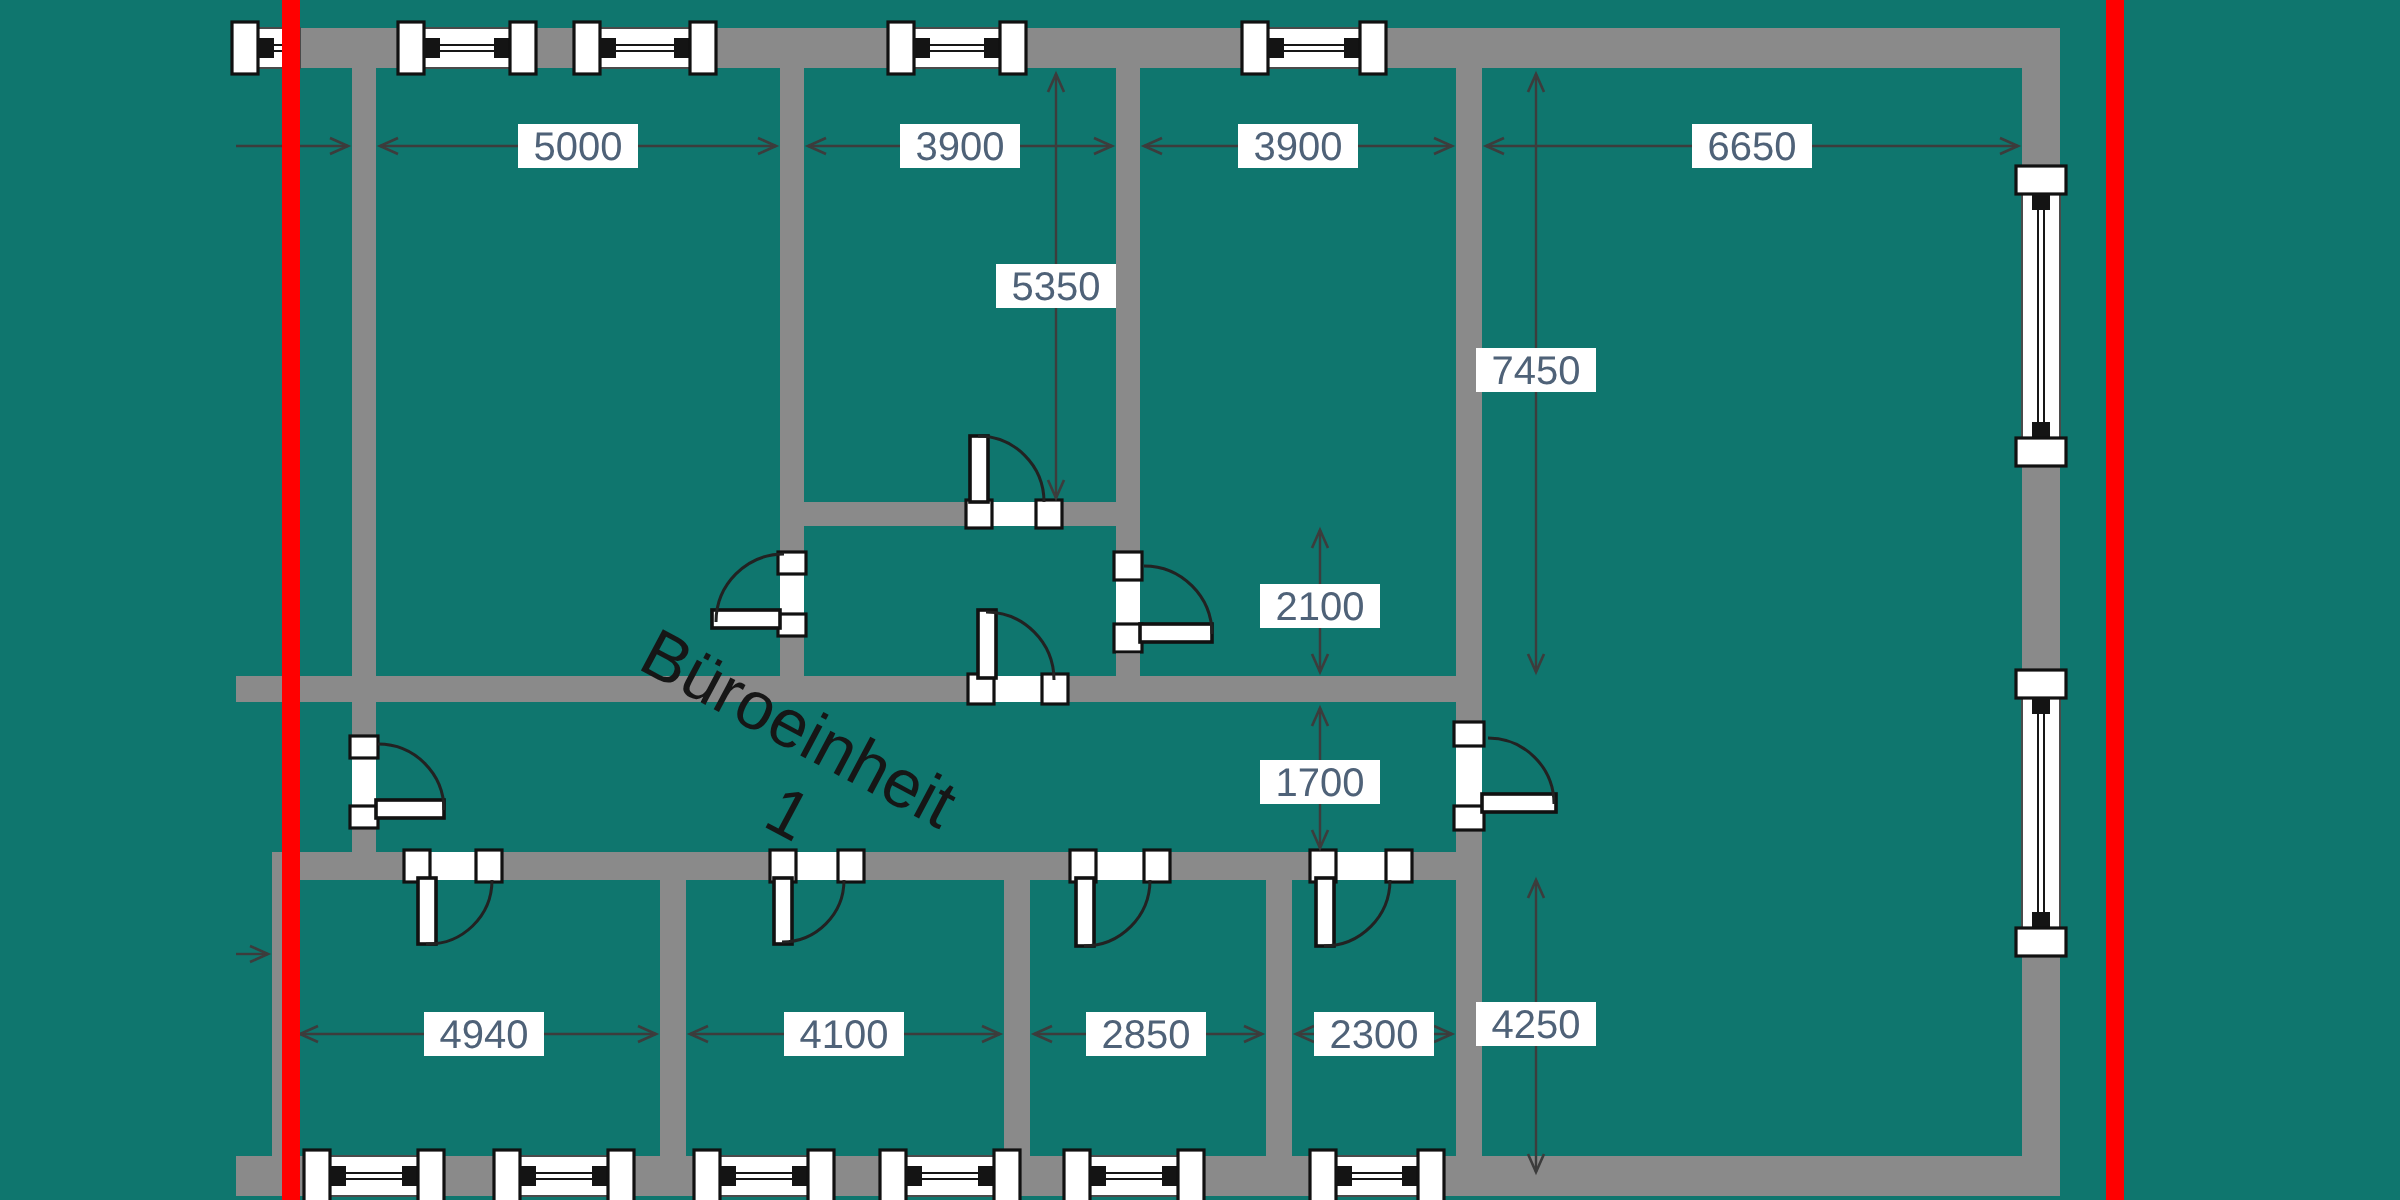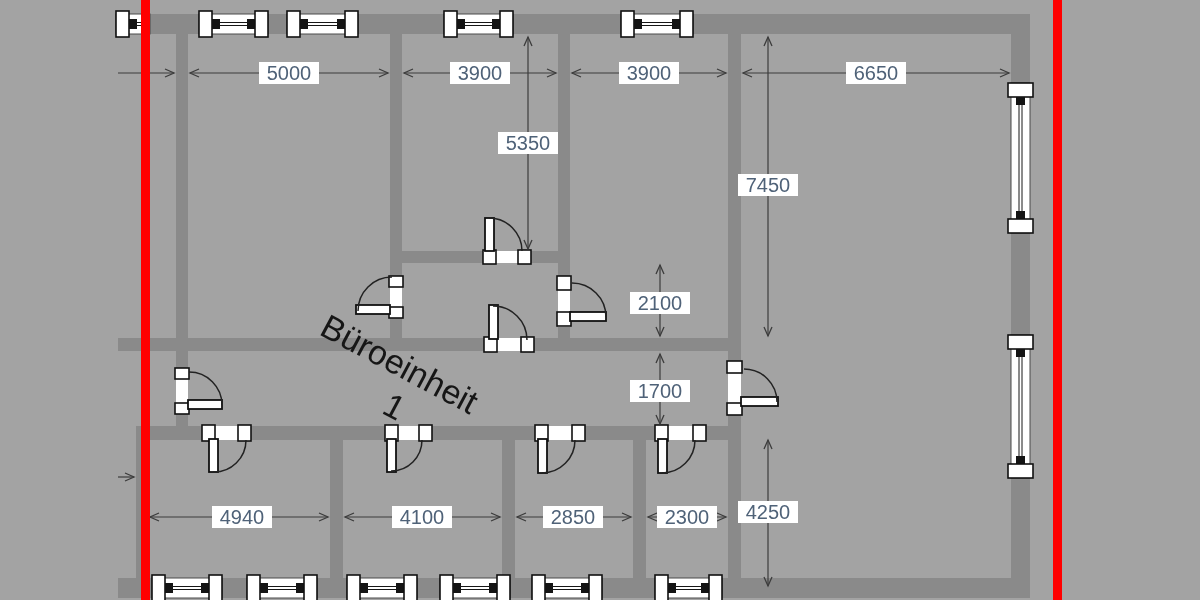--- a/index.html
+++ b/index.html
@@ -1,16 +1,16 @@
 <!DOCTYPE html>
 <html style="--color-wall: #8a8a8a; --color-boundary: #ff0000; --color-dim-text: #4f6278; --color-dim-line: #3c3c3c;"><head>
 <meta charset="utf-8">
 <style>
   html,body{margin:0;padding:0;background:#ffffff;}
-  #stage{position:relative;width:1200px;height:600px;background:#a3a3a3;overflow:hidden;
+  #stage{position:relative;width:1200px;height:600px;background:#0f766e;overflow:hidden;
          font-family:"Liberation Sans", sans-serif;}
   svg{display:block;}
   .wall{fill:var(--color-wall,#8a8a8a);stroke:none;}
   .open{fill:#ffffff;stroke:none;}
   .winbody{fill:#ffffff;stroke:#4a4a4a;stroke-width:1;}
   .cap{fill:#ffffff;stroke:#111111;stroke-width:1.6;}
   .sq{fill:#141414;stroke:none;}
   .glz{stroke:#161616;stroke-width:1;fill:none;}
   .jamb{fill:#ffffff;stroke:#111111;stroke-width:1.6;}
   .leaf{fill:#ffffff;stroke:#111111;stroke-width:1.8;}

